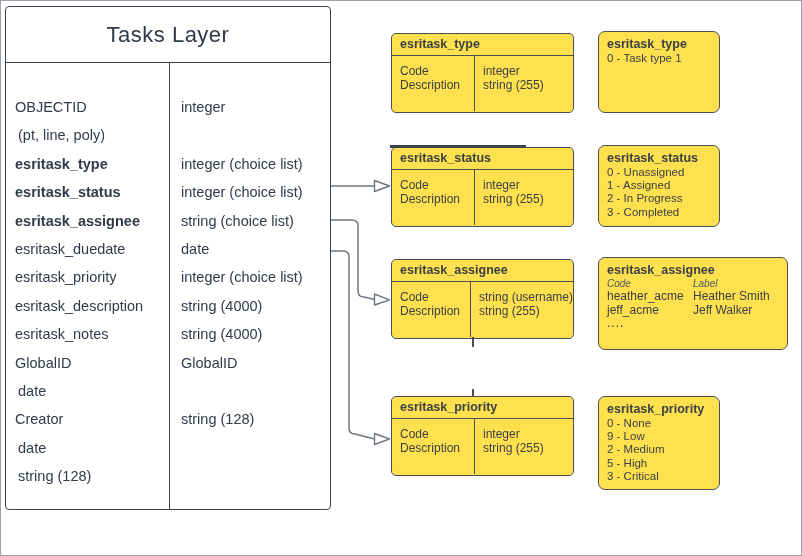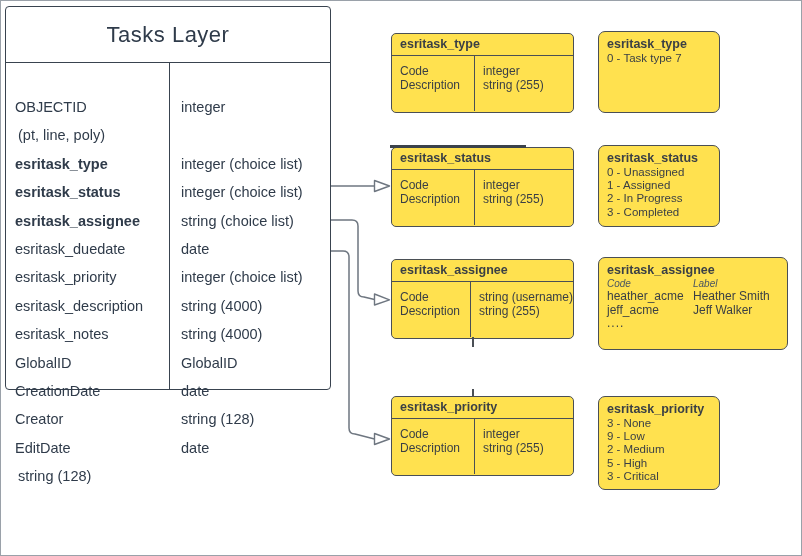--- a/index.html
+++ b/index.html
@@ -1,20 +1,20 @@
 <!DOCTYPE html>
 <html style="--yellow: #FFE14F; --box-border: #4A4F55; --line-dark: #39434F; --text-dark: #2F3B4A; --text-box: #3A3F45; --page-bg: #FFFFFF;"><head>
 <meta charset="utf-8">
 <style>
   html,body{margin:0;padding:0;background:#fff;}
   .page{position:relative;width:802px;height:556px;box-sizing:border-box;
         background:var(--page-bg,#fff);border:1px solid #9aa1a9;overflow:hidden;
         font-family:"Liberation Sans",sans-serif;}
   
-  .tasks{position:absolute;left:4px;top:5px;width:326px;height:384px;box-sizing:border-box;
+  .tasks{position:absolute;left:4px;top:5px;width:326px;height:504px;box-sizing:border-box;
          background:#fff;border:1.6px solid var(--line-dark,#39434f);border-radius:4px;}
   .tasks-title{margin:0;height:55px;line-height:55px;text-align:center;
          font-size:22px;font-weight:400;color:var(--text-dark,#2f3b4a);
          border-bottom:1.6px solid var(--line-dark,#39434f);letter-spacing:.5px;}
   .tasks-coldiv{position:absolute;left:163px;top:56px;bottom:0;width:0;
          border-left:1.6px solid var(--line-dark,#39434f);}
   .tbody{position:absolute;left:0;right:0;top:56px;bottom:0;padding-top:30px;}
   .trow{display:flex;height:28.4px;line-height:28.4px;font-size:14.5px;color:var(--text-dark,#2f3b4a);align-items:center;}
   .trow .fname{width:163px;padding-left:9px;box-sizing:border-box;white-space:nowrap;}
   .trow .ftype{padding-left:12px;white-space:nowrap;}
@@ -91,29 +91,27 @@
         </div>
         <div class="trow">
           <span class="fname">esritask_notes</span>
           <span class="ftype">string (4000)</span>
         </div>
         <div class="trow">
           <span class="fname">GlobalID</span>
           <span class="ftype">GlobalID</span>
         </div>
         <div class="trow">
-          <span class="fname">CreationDate</span>
           <span class="ftype">date</span>
         </div>
         <div class="trow">
           <span class="fname">Creator</span>
           <span class="ftype">string (128)</span>
         </div>
         <div class="trow">
-          <span class="fname">EditDate</span>
           <span class="ftype">date</span>
         </div>
         <div class="trow">
           <span class="ftype">string (128)</span>
         </div>
       </div>
   </section>
 
   <svg class="conn" width="802" height="556" viewBox="0 0 802 556">
     <g stroke="#6e7680" stroke-width="1.5" fill="none" stroke-linejoin="round">
@@ -176,21 +174,21 @@
         </div>
         <div class="dt-c2">
           <div class="vb-line">integer</div>
           <div class="vb-line">string (255)</div>
         </div>
       </div>
     </div>
 
   <div class="vb" id="vb-type">
       <div class="vb-title">esritask_type</div>
-      <div class="vb-line">0 - Task type 7</div>
+      <div class="vb-line">0 - Task type 1</div>
     </div>
   <div class="vb" id="vb-status">
       <div class="vb-title">esritask_status</div>
       <div class="vb-line">0 - Unassigned</div>
       <div class="vb-line">1 - Assigned</div>
       <div class="vb-line">2 - In Progress</div>
       <div class="vb-line">3 - Completed</div>
     </div>
   <div class="vb" id="vb-assignee">
       <div class="vb-title">esritask_assignee</div>
@@ -199,21 +197,21 @@
         <div class="vb-colhead">Label</div>
         <div class="vb-line">heather_acme</div>
         <div class="vb-line">Heather Smith</div>
         <div class="vb-line">jeff_acme</div>
         <div class="vb-line">Jeff Walker</div>
       </div>
       <div class="vb-line vb-more">....</div>
     </div>
   <div class="vb" id="vb-priority">
       <div class="vb-title">esritask_priority</div>
-      <div class="vb-line">3 - None</div>
+      <div class="vb-line">0 - None</div>
       <div class="vb-line">9 - Low</div>
       <div class="vb-line">2 - Medium</div>
       <div class="vb-line">5 - High</div>
       <div class="vb-line">3 - Critical</div>
     </div>
 
   <div class="artifact" id="art-status-topline"></div>
   <div class="artifact" id="art-assignee-div"></div>
   <div class="artifact" id="art-priority-div"></div>
 </div>

